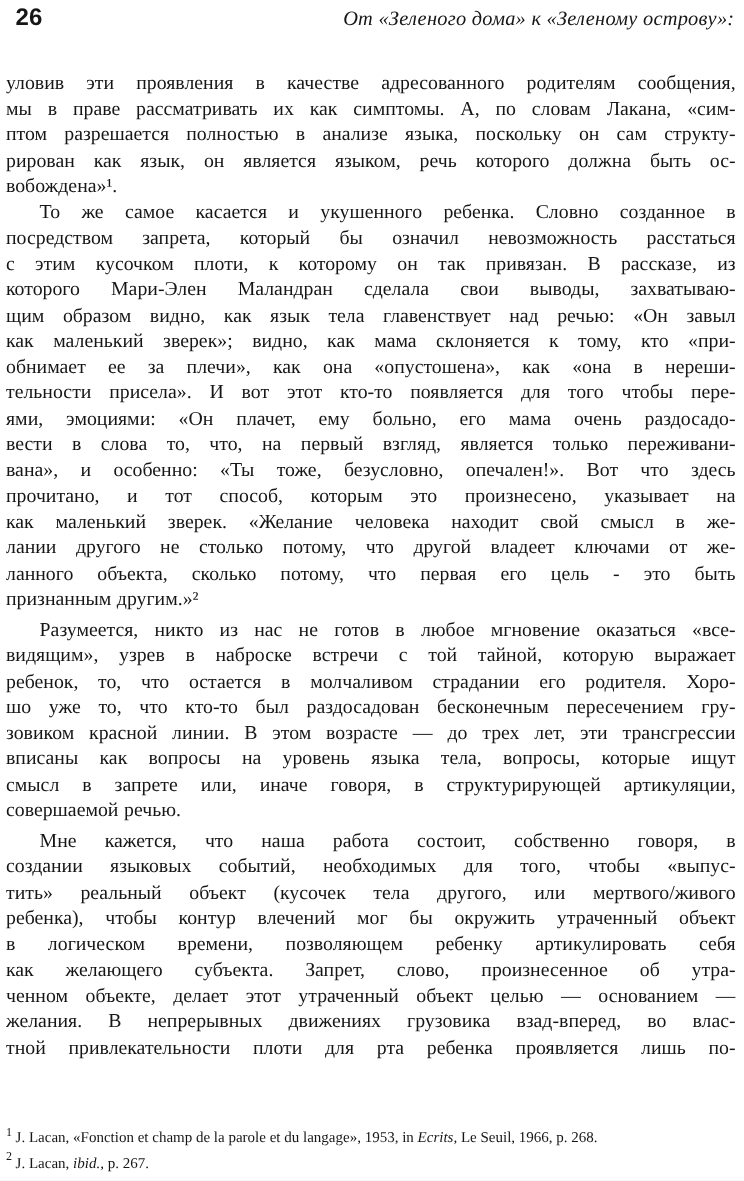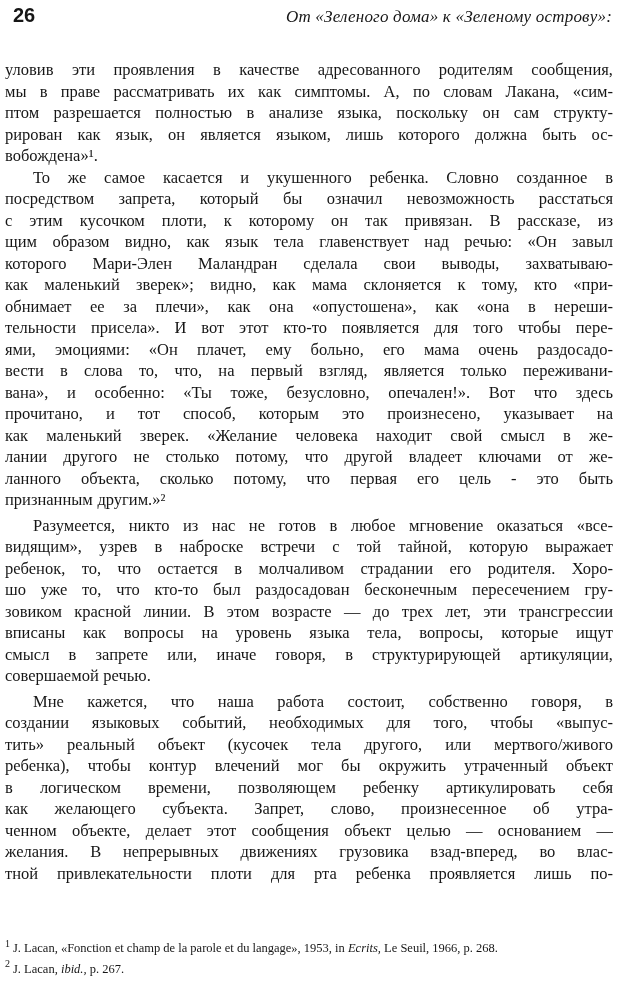--- a/index.html
+++ b/index.html
@@ -76,29 +76,29 @@
   <div class="header">
     <span class="pagenum">26</span>
     <span class="running-title">От «Зеленого дома» к «Зеленому острову»:</span>
   </div>
 
   <div class="body-text">
       <div class="paragraph">
         <div class="line j">уловив эти проявления в качестве адресованного родителям сообщения,</div>
         <div class="line j">мы в праве рассматривать их как симптомы. А, по словам Лакана, «сим-</div>
         <div class="line j">птом разрешается полностью в анализе языка, поскольку он сам структу-</div>
-        <div class="line j">рирован как язык, он является языком, лишь которого должна быть ос-</div>
+        <div class="line j">рирован как язык, он является языком, речь которого должна быть ос-</div>
         <div class="line">вобождена»¹.</div>
       </div>
       <div class="paragraph">
         <div class="line j ind">То же самое касается и укушенного ребенка. Словно созданное в</div>
         <div class="line j">посредством запрета, который бы означил невозможность расстаться</div>
         <div class="line j">с этим кусочком плоти, к которому он так привязан. В рассказе, из</div>
+        <div class="line j">которого Мари-Элен Маландран сделала свои выводы, захватываю-</div>
         <div class="line j">щим образом видно, как язык тела главенствует над речью: «Он завыл</div>
-        <div class="line j">которого Мари-Элен Маландран сделала свои выводы, захватываю-</div>
         <div class="line j">как маленький зверек»; видно, как мама склоняется к тому, кто «при-</div>
         <div class="line j">обнимает ее за плечи», как она «опустошена», как «она в нереши-</div>
         <div class="line j">тельности присела». И вот этот кто-то появляется для того чтобы пере-</div>
         <div class="line j">ями, эмоциями: «Он плачет, ему больно, его мама очень раздосадо-</div>
         <div class="line j">вести в слова то, что, на первый взгляд, является только переживани-</div>
         <div class="line j">вана», и особенно: «Ты тоже, безусловно, опечален!». Вот что здесь</div>
         <div class="line j">прочитано, и тот способ, которым это произнесено, указывает на</div>
         <div class="line j">как маленький зверек. «Желание человека находит свой смысл в же-</div>
         <div class="line j">лании другого не столько потому, что другой владеет ключами от же-</div>
         <div class="line j">ланного объекта, сколько потому, что первая его цель - это быть</div>
@@ -114,21 +114,21 @@
         <div class="line j">смысл в запрете или, иначе говоря, в структурирующей артикуляции,</div>
         <div class="line">совершаемой речью.</div>
       </div>
       <div class="paragraph">
         <div class="line j ind">Мне кажется, что наша работа состоит, собственно говоря, в</div>
         <div class="line j">создании языковых событий, необходимых для того, чтобы «выпус-</div>
         <div class="line j">тить» реальный объект (кусочек тела другого, или мертвого/живого</div>
         <div class="line j">ребенка), чтобы контур влечений мог бы окружить утраченный объект</div>
         <div class="line j">в логическом времени, позволяющем ребенку артикулировать себя</div>
         <div class="line j">как желающего субъекта. Запрет, слово, произнесенное об утра-</div>
-        <div class="line j">ченном объекте, делает этот сообщения объект целью — основанием —</div>
+        <div class="line j">ченном объекте, делает этот утраченный объект целью — основанием —</div>
         <div class="line j">желания. В непрерывных движениях грузовика взад-вперед, во влас-</div>
         <div class="line j">тной привлекательности плоти для рта ребенка проявляется лишь по-</div>
       </div>
     </div>
 
   <div class="footnotes">
     <div class="footnote"><span class="fn-sup">1</span><span>J. Lacan, «Fonction et champ de la parole et du langage», 1953, in </span><span class="it">Ecrits,</span><span> Le Seuil, 1966, p. 268.</span></div>
     <div class="footnote"><span class="fn-sup">2</span><span>J. Lacan, </span><span class="it">ibid.,</span><span> p. 267.</span></div>
   </div>
 

